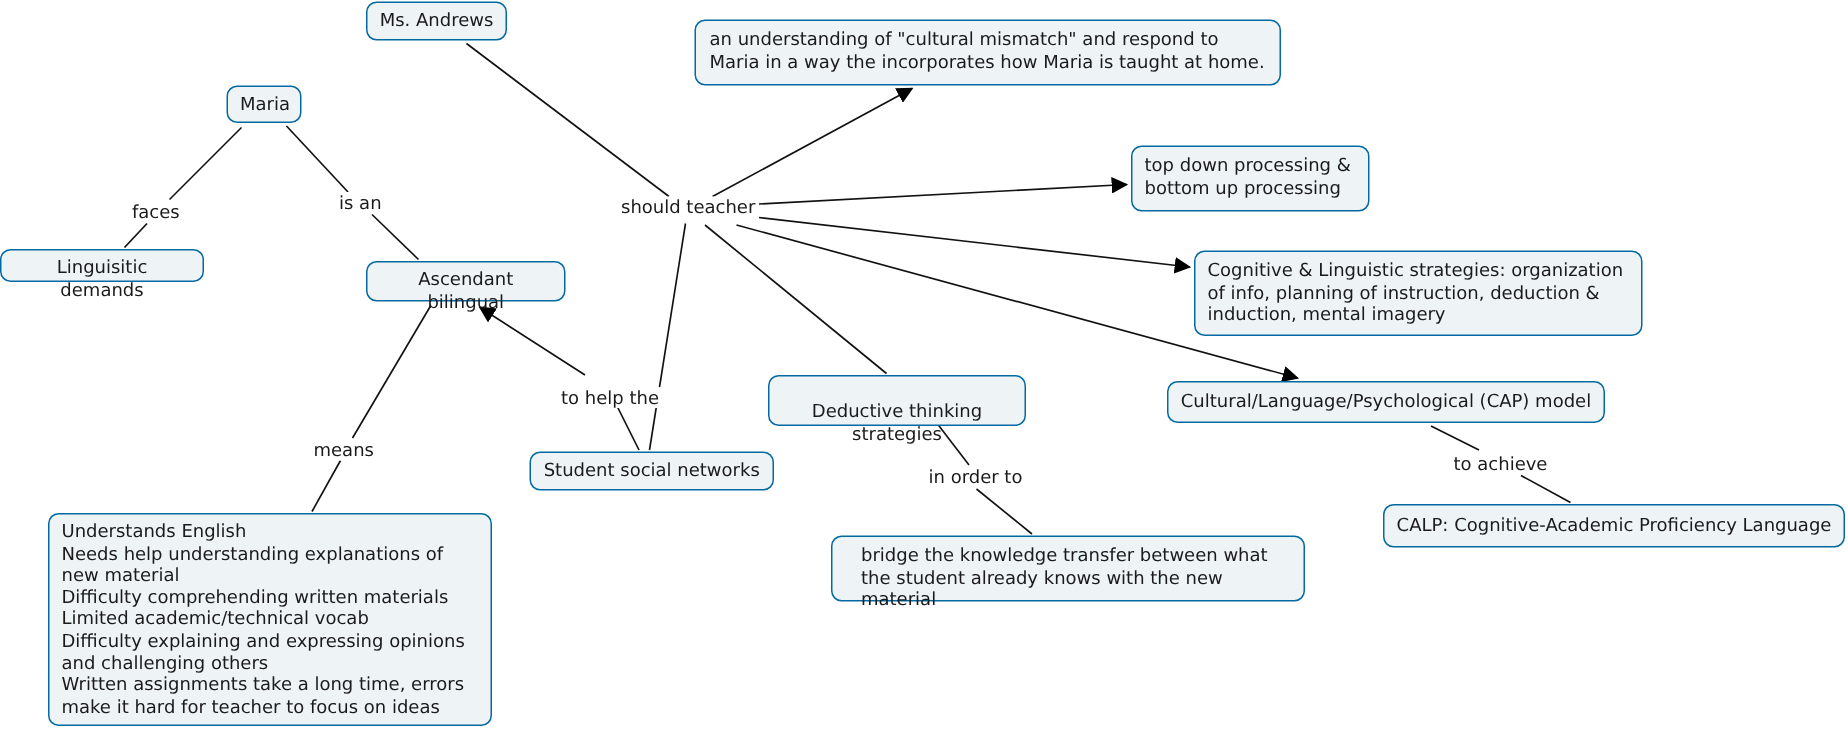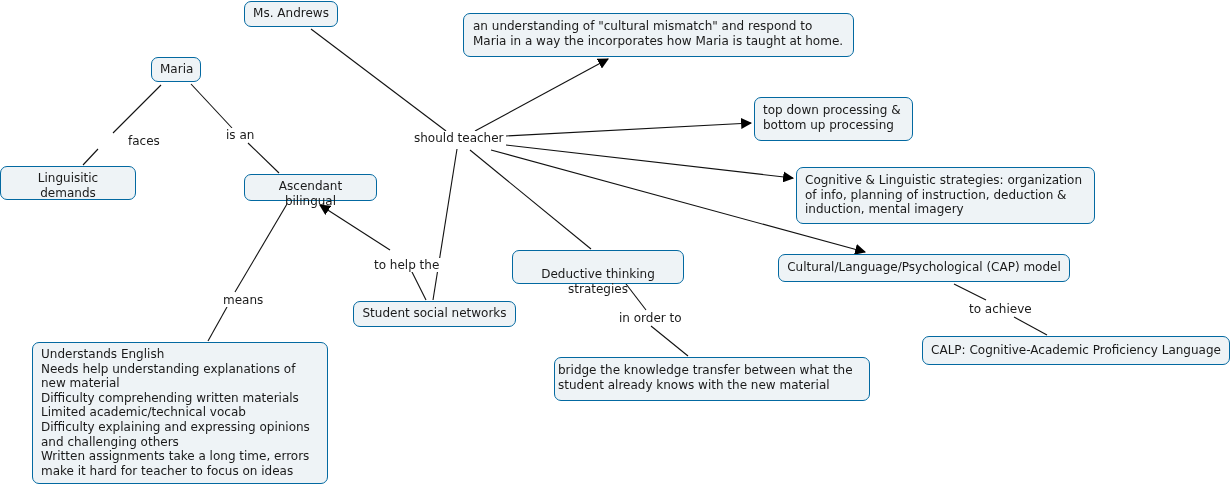--- a/index.html
+++ b/index.html
@@ -50,21 +50,21 @@
 
     <line x1="954" y1="284" x2="986" y2="300"></line>
     <line x1="1014" y1="317" x2="1047" y2="335"></line>
   </g>
 </svg>
 
 <div class="node center" style="left:244px; top:1px; width:94px; height:26px;">Ms. Andrews</div>
 
 <div class="node center" style="left:151px; top:57px; width:50px; height:25px;">Maria</div>
 
-<div class="node center" style="left:0px; top:166px; width:136px; height:34px;">Linguisitic demands</div>
+<div class="node center" style="left:0px; top:166px; width:136px; height:22px;">Linguisitic demands</div>
 
 <div class="node center" style="left:244px; top:174px; width:133px; height:27px;">Ascendant bilingual</div>
 
 <div class="node" style="left:32px; top:342px; width:296px; height:142px; padding:4px 8px; line-height:14.6px;">Understands English
 Needs help understanding explanations of new material
 Difficulty comprehending written materials
 Limited academic/technical vocab
 Difficulty explaining and expressing opinions and challenging others
 Written assignments take a long time, errors make it hard for teacher to focus on ideas</div>
 
@@ -73,23 +73,23 @@
 <div class="node" style="left:754px; top:97px; width:159px; height:44px; padding:5px 8px;">top down processing &amp; bottom up processing</div>
 
 <div class="node" style="left:796px; top:167px; width:299px; height:57px; padding:5px 8px;">Cognitive &amp; Linguistic strategies: organization of info, planning of instruction, deduction &amp; induction, mental imagery</div>
 
 <div class="node center" style="left:778px; top:254px; width:292px; height:28px; padding:5px 8px;">Cultural/Language/Psychological (CAP) model</div>
 
 <div class="node center" style="left:922px; top:336px; width:308px; height:29px; padding:6px 8px;">CALP: Cognitive-Academic Proficiency Language</div>
 
 <div class="node center" style="left:512px; top:250px; width:172px; height:28px; padding:16px 8px;">Deductive thinking strategies</div>
 
-<div class="node" style="left:554px; top:357px; width:316px; height:44px; padding:5px 3px;">bridge the knowledge transfer between what the student already knows with the new material</div>
+<div class="node" style="left:554px; top:357px; width:316px; height:44px; padding:5px 19px;">bridge the knowledge transfer between what the student already knows with the new material</div>
 
 <div class="node center" style="left:353px; top:301px; width:163px; height:26px;">Student social networks</div>
 
-<div class="lbl" style="left:86px; top:134px;margin-left:40px;">faces</div>
+<div class="lbl" style="left:86px; top:134px;">faces</div>
 <div class="lbl" style="left:224px; top:128px;">is an</div>
-<div class="lbl" style="left:221px; top:293px;">means</div>
+<div class="lbl" style="left:207px; top:293px;">means</div>
 <div class="lbl" style="left:412px; top:131px;">should teacher</div>
 <div class="lbl" style="left:372px; top:258px;">to help the</div>
 <div class="lbl" style="left:617px; top:311px;">in order to</div>
 <div class="lbl" style="left:967px; top:302px;">to achieve</div>
 
 </body></html>

